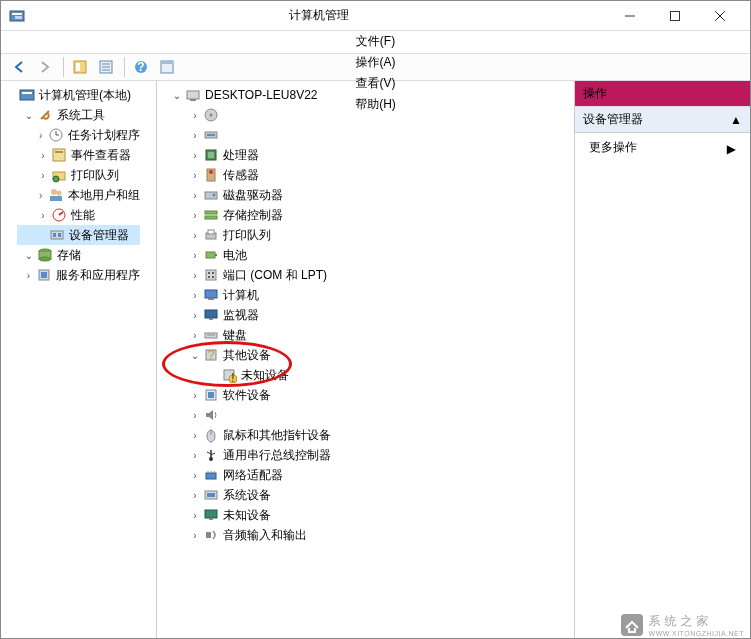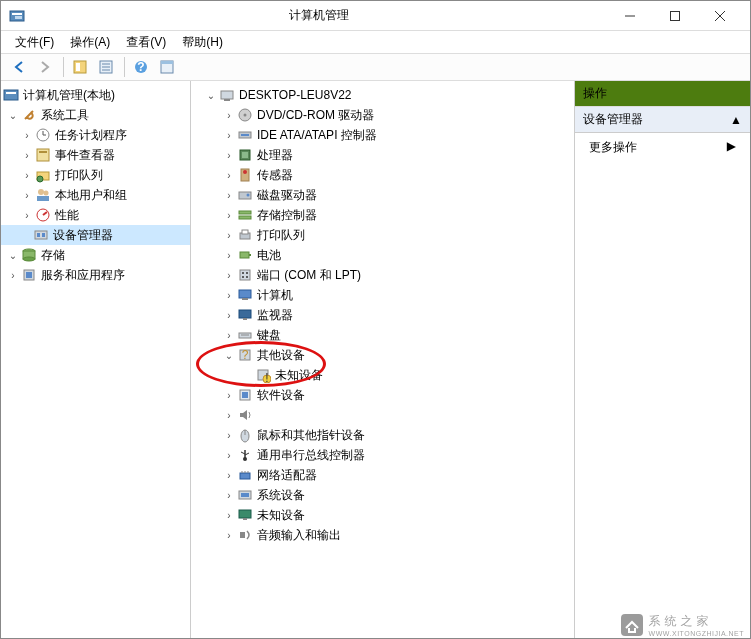--- a/index.html
+++ b/index.html
@@ -5,48 +5,48 @@
 * { margin: 0; padding: 0; box-sizing: border-box; font-family: "Microsoft YaHei", "SimSun", sans-serif; font-size: 12px; }
 body { background: #fff; width: 751px; height: 639px; border: 1px solid #888; position: relative; overflow: hidden; }
 
 
 .titlebar { height: 30px; display: flex; align-items: center; padding: 0 8px; background: #fff; border-bottom: 1px solid #ddd; }
 .titlebar .app-icon { width: 16px; height: 16px; margin-right: 6px; }
 .titlebar .title { flex: 1; text-align: center; }
 .titlebar .win-btn { width: 45px; height: 28px; display: flex; align-items: center; justify-content: center; cursor: pointer; }
 
 
-.menubar { height: 22px; display: flex; align-items: center; padding: 0 6px; }
+.menubar { height: 22px; display: flex; align-items: center; padding: 0 6px; flex-direction: column; }
 .menubar .menu-item { padding: 2px 8px; cursor: pointer; }
 
 
 .toolbar { height: 28px; display: flex; align-items: center; padding: 2px 6px; border-top: 1px solid #ddd; border-bottom: 1px solid #ddd; background: #fcfcfc; }
 .toolbar .tb-btn { width: 24px; height: 24px; margin-right: 2px; display: flex; align-items: center; justify-content: center; cursor: pointer; border: 1px solid transparent; }
 .toolbar .sep { width: 1px; height: 20px; background: #ccc; margin: 0 4px; }
 
 
 .main { display: flex; height: calc(100% - 80px); }
 
 
-.left-panel { width: 190px; border-right: 1px solid #ccc; overflow: auto; padding: 4px 0; }
+.left-panel { width: 156px; border-right: 1px solid #ccc; overflow: auto; padding: 4px 16px; }
 .tree-node { display: flex; align-items: center; height: 20px; padding: 0 0 0 2px; cursor: pointer; white-space: nowrap; }
 .tree-node.selected { background: #cce8ff; }
 .tree-node .indent { display: inline-block; }
 .tree-node .expand { width: 12px; height: 12px; margin-right: 2px; display: inline-flex; align-items: center; justify-content: center; font-size: 10px; color: #555; }
 .tree-node .node-icon { width: 16px; height: 16px; margin-right: 4px; display: inline-flex; align-items: center; justify-content: center; }
 .tree-node .label { }
 
 
 .center-panel { flex: 1; border-right: 1px solid #ccc; overflow: auto; padding: 4px 2px; position: relative; }
 
 
 .right-panel { width: 175px; overflow: auto; }
-.right-header { background: #4d7c0f; padding: 4px 8px; font-weight: normal; border-bottom: 1px solid #ddd; }
+.right-header { background: #be185d; padding: 4px 8px; font-weight: normal; border-bottom: 1px solid #ddd; }
 .right-section { background: #e8eef7; padding: 4px 8px; border-bottom: 1px solid #ccc; display:flex; align-items:center; justify-content:space-between;}
-.right-item { padding: 6px 14px; cursor: pointer; display:flex; align-items:flex-start; justify-content:space-between;}
+.right-item { padding: 6px 14px; cursor: pointer; display:flex; align-items:flex-end; justify-content:space-between;}
 
 
 .red-circle { position: absolute; border: 3px solid #d11; border-radius: 50%; width: 130px; height: 46px; left: 5px; top: 260px; pointer-events: none; }
 
 
 .watermark { position: absolute; right: 6px; bottom: 0px; opacity: 0.5; font-size: 13px; color: #444; display:flex; align-items:center; gap:4px;}
 .watermark .logo { width:26px; height:26px; }
 
 svg { display: block; }
 </style>
@@ -258,32 +258,30 @@
         </div>
         <div class="tree-node">
           <span class="indent" style="width:28px"></span>
           <span class="expand">›</span>
           <span class="node-icon">
             <svg width="16" height="16">
               <circle cx="8" cy="8" r="6" fill="#d0d0d0" stroke="#888"></circle>
               <circle cx="8" cy="8" r="1.5" fill="#888"></circle>
             </svg>
           </span>
-          <span class="label">DVD/CD-ROM 驱动器</span>
         </div>
         <div class="tree-node">
           <span class="indent" style="width:28px"></span>
           <span class="expand">›</span>
           <span class="node-icon">
             <svg width="16" height="16">
               <rect x="2" y="5" width="12" height="6" fill="#c0c8d0" stroke="#888"></rect>
               <rect x="4" y="7" width="8" height="2" fill="#5a8aca"></rect>
             </svg>
           </span>
-          <span class="label">IDE ATA/ATAPI 控制器</span>
         </div>
         <div class="tree-node">
           <span class="indent" style="width:28px"></span>
           <span class="expand">›</span>
           <span class="node-icon">
             <svg width="16" height="16">
               <rect x="3" y="3" width="10" height="10" fill="#5a8a5a" stroke="#2a5a2a"></rect>
               <rect x="5" y="5" width="6" height="6" fill="#8aba8a"></rect>
             </svg>
           </span>

